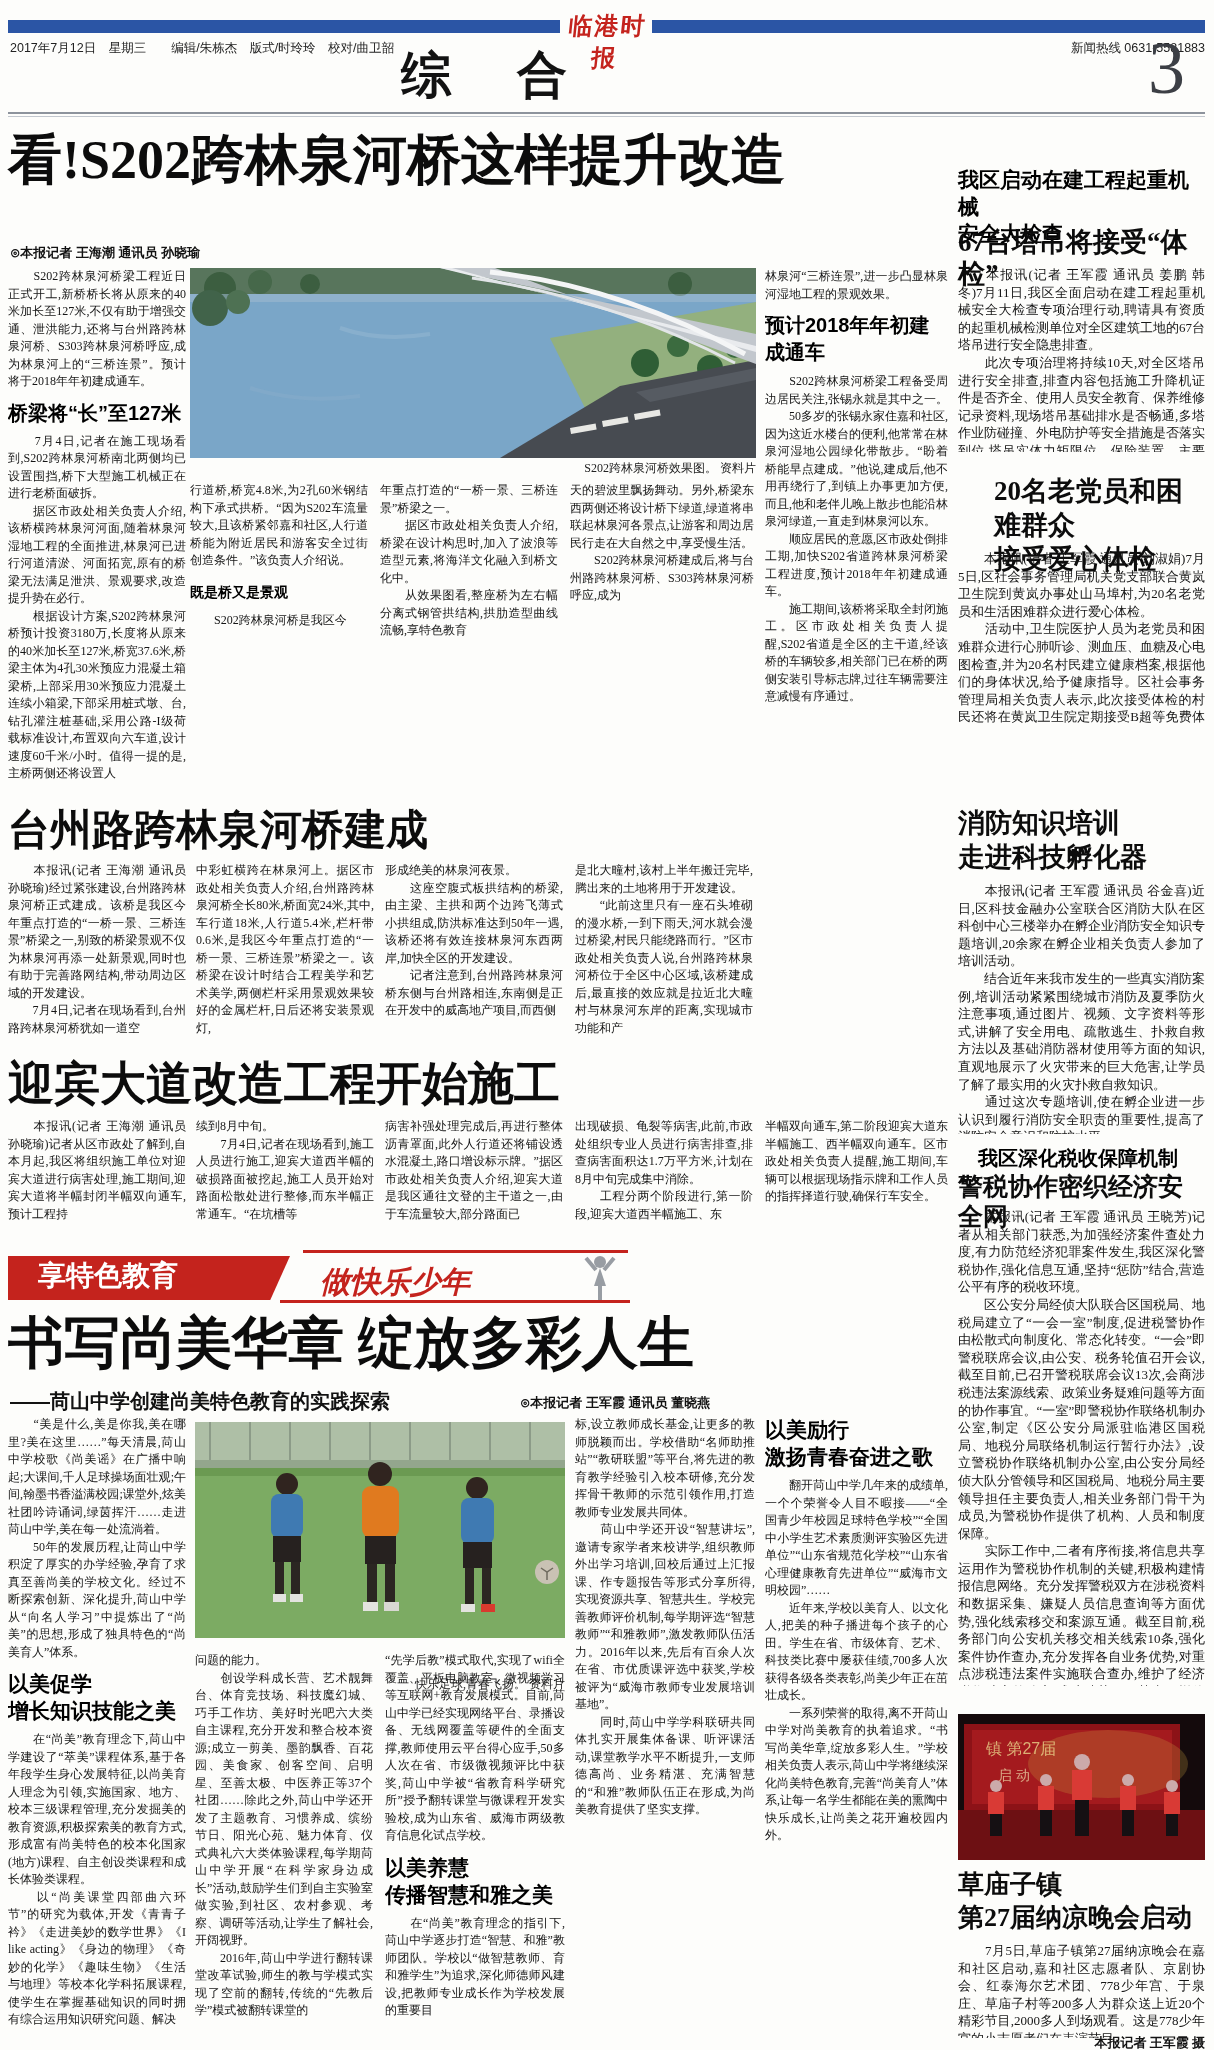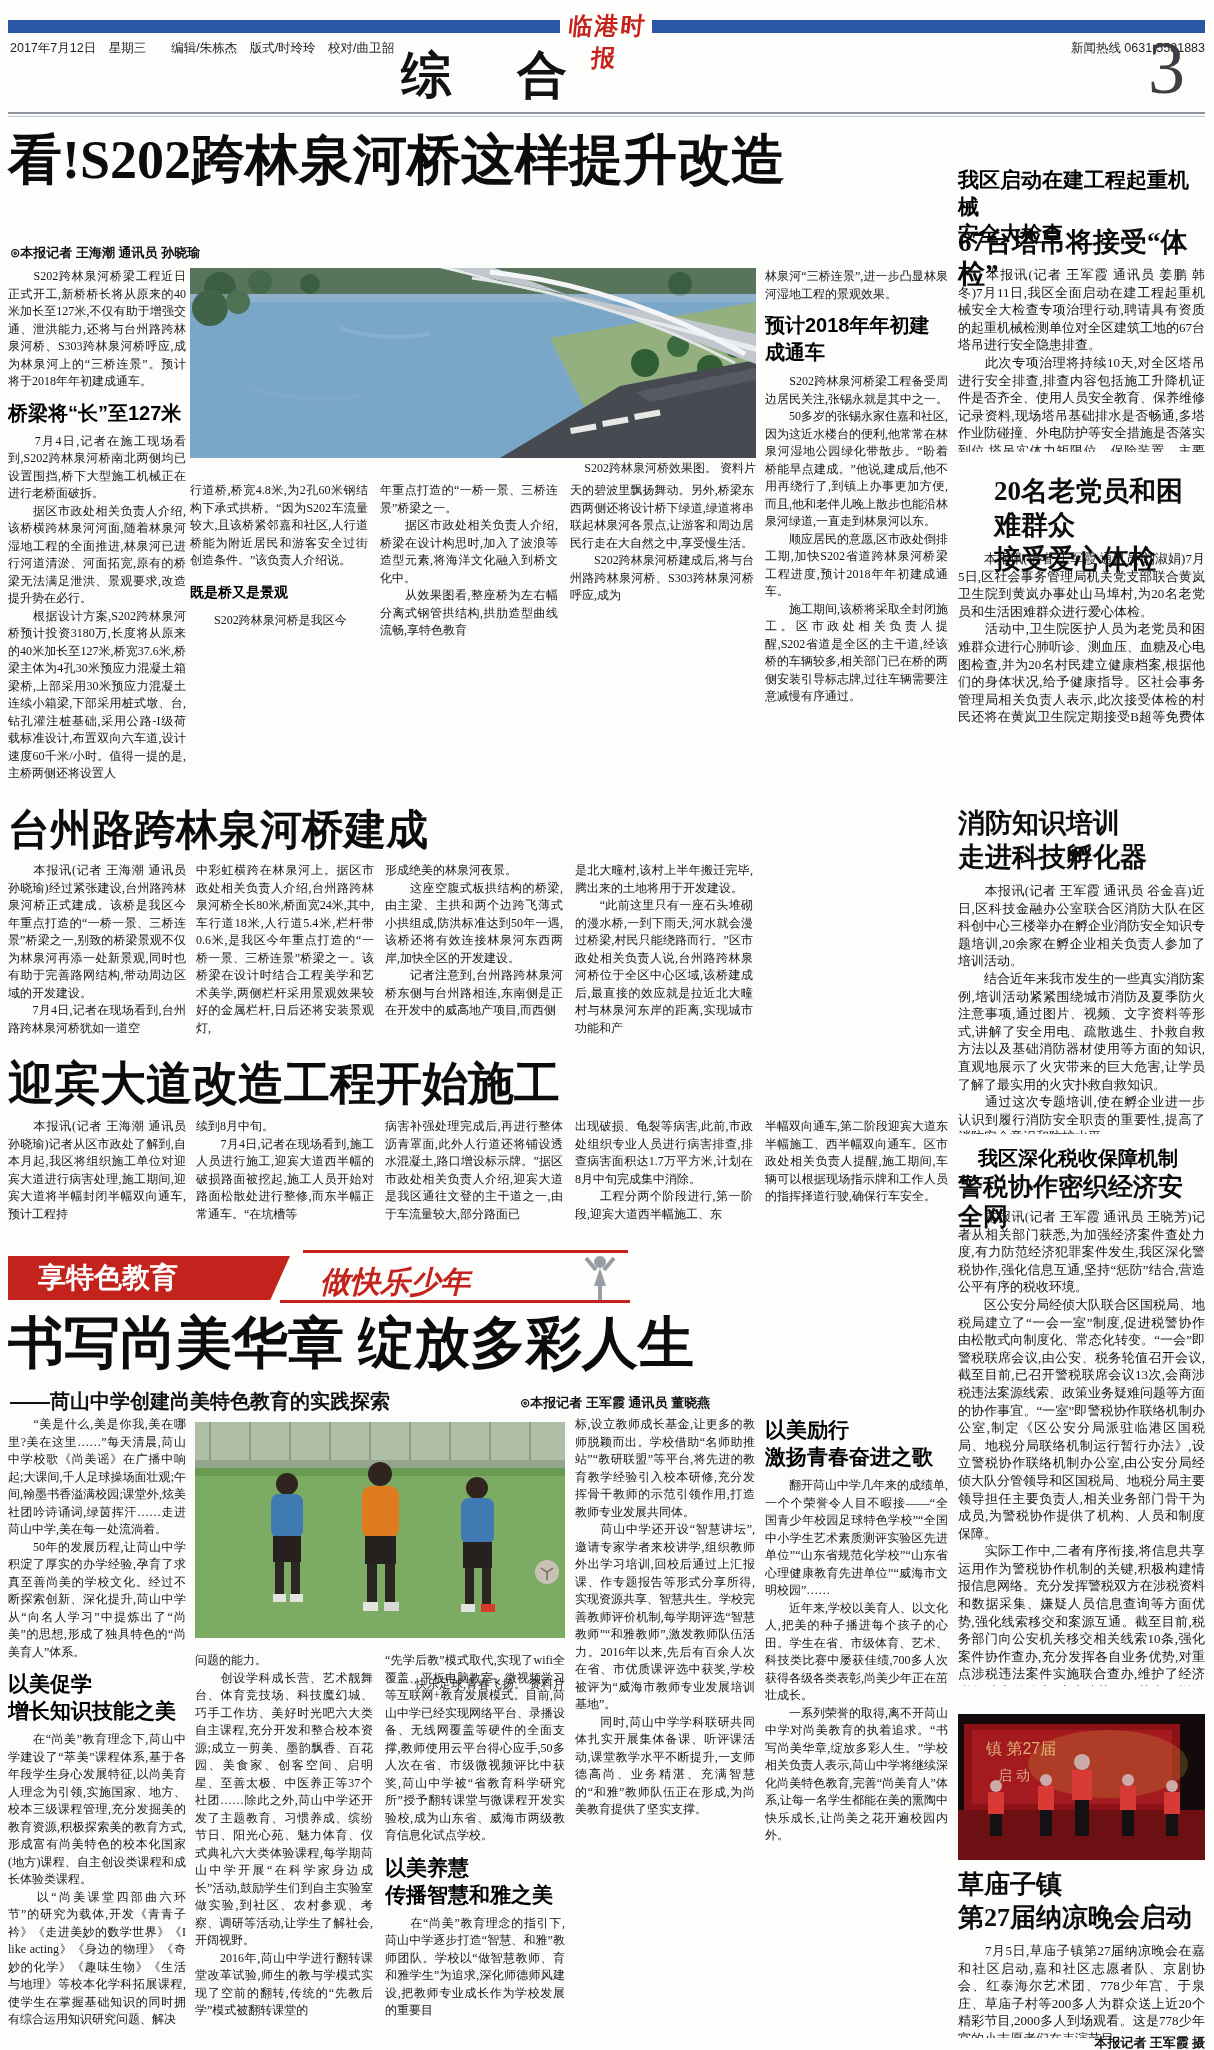--- a/index.html
+++ b/index.html
@@ -19,21 +19,21 @@
   .bodytxt{font-size:12px;line-height:17.5px;text-align:justify;white-space:pre-line;
         overflow:hidden;color:#151515;}
   .sb-bodytxt{font-size:13px;line-height:17.6px;text-align:justify;white-space:pre-line;
         overflow:hidden;color:#151515;}
   .colsub{font-family:"Liberation Sans","DejaVu Sans",sans-serif;font-weight:bold;
         font-size:17px;line-height:22px;margin:9px 0 7px;white-space:pre-line;color:#000;}
   .caption{font-size:12px;color:#222;text-align:right;}
   .kicker{font-family:"Liberation Sans",sans-serif;font-weight:bold;color:#000;white-space:pre-line;}
   .sb-headline{font-weight:bold;white-space:pre-line;color:#0c0c0c;}
   .redline{background:#c4231d;height:3px;}
-  .banner-box{background:#c4231d;color:#fff;font-family:Liberation Serif, serif;
+  .banner-box{background:#c4231d;color:#fff;font-family:Liberation Mono, monospace;
         font-weight:bold;font-size:28px;line-height:44px;padding-left:30px;
         clip-path:polygon(0 0,100% 0,93% 100%,0 100%);}
   .banner-right{font-family:"Liberation Sans",sans-serif;font-weight:bold;font-size:30px;color:#c4231d;font-style:italic;}
   .badge-word{font-family:"Liberation Sans",sans-serif;font-weight:bold;font-size:29px;color:#c4231d;}
   svg{display:block;}
 </style>
 </head>
 <body>
 
 <div id="page">

